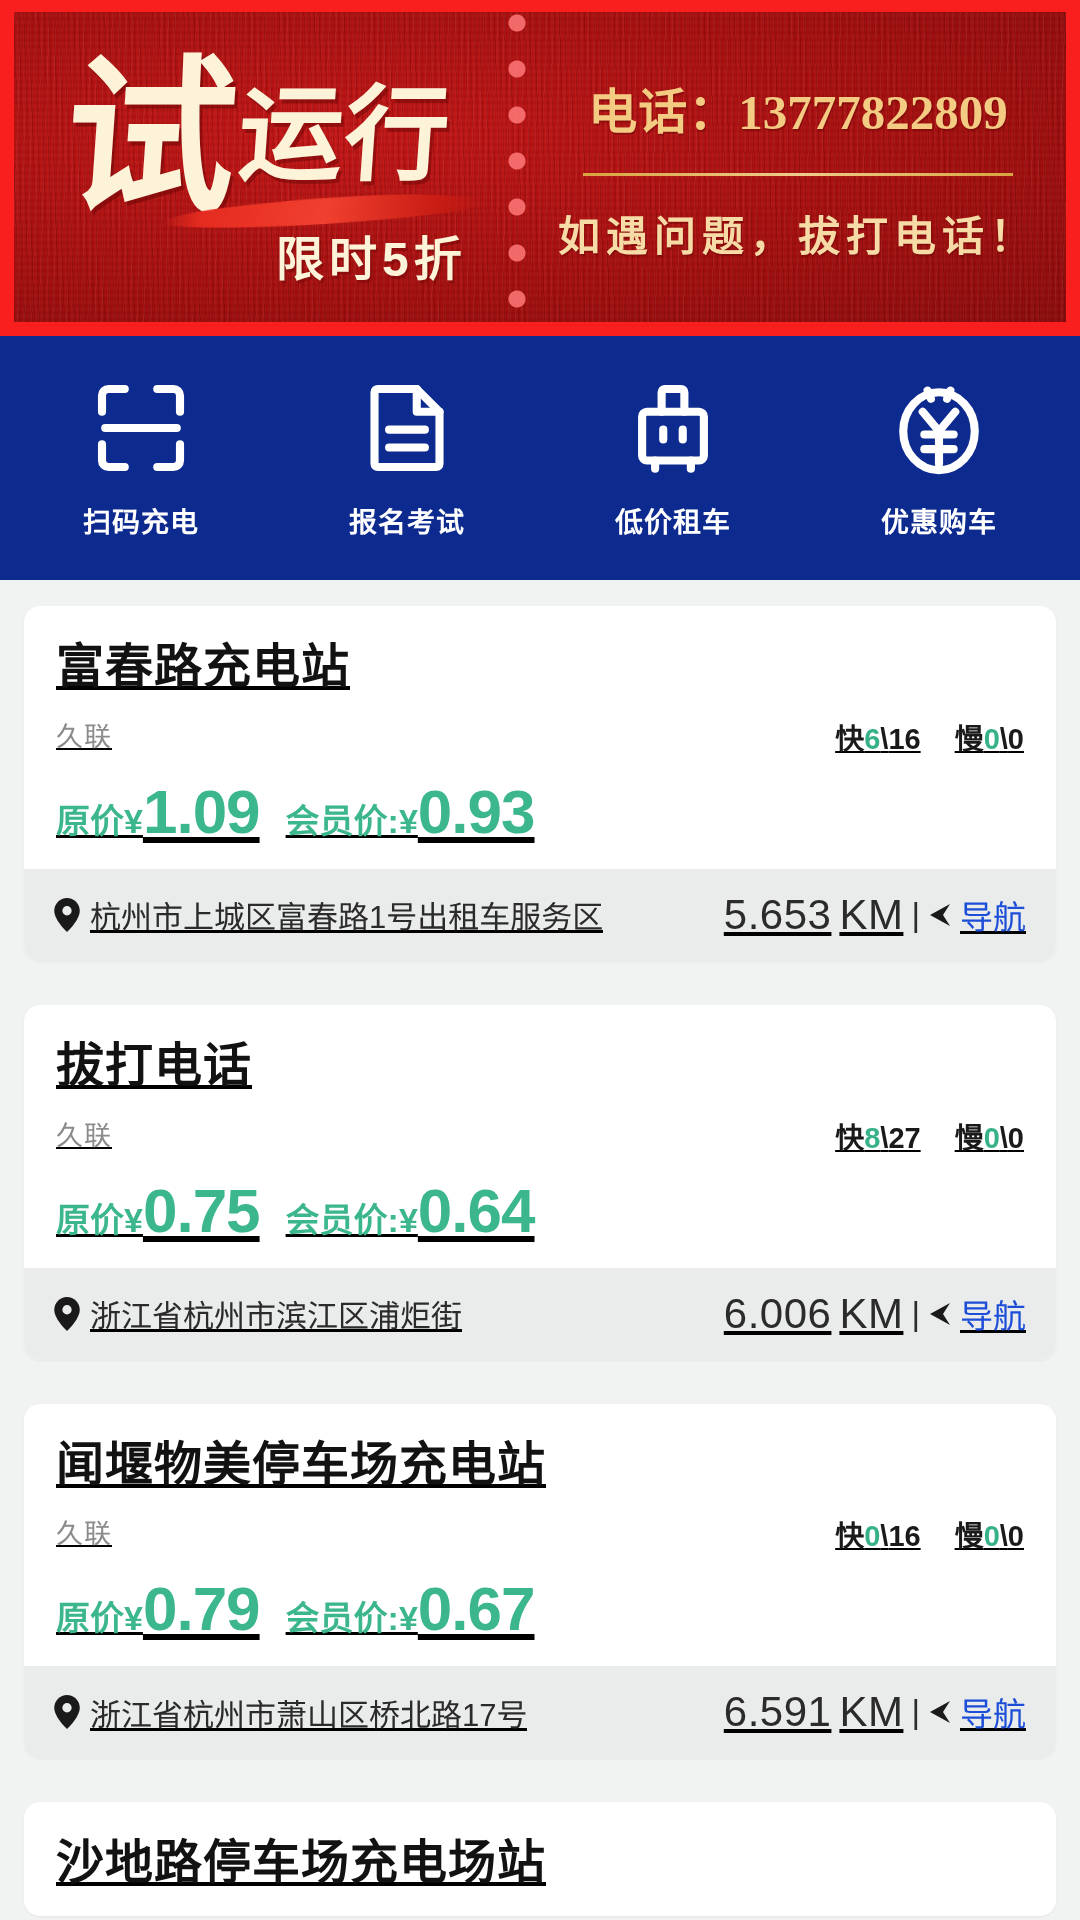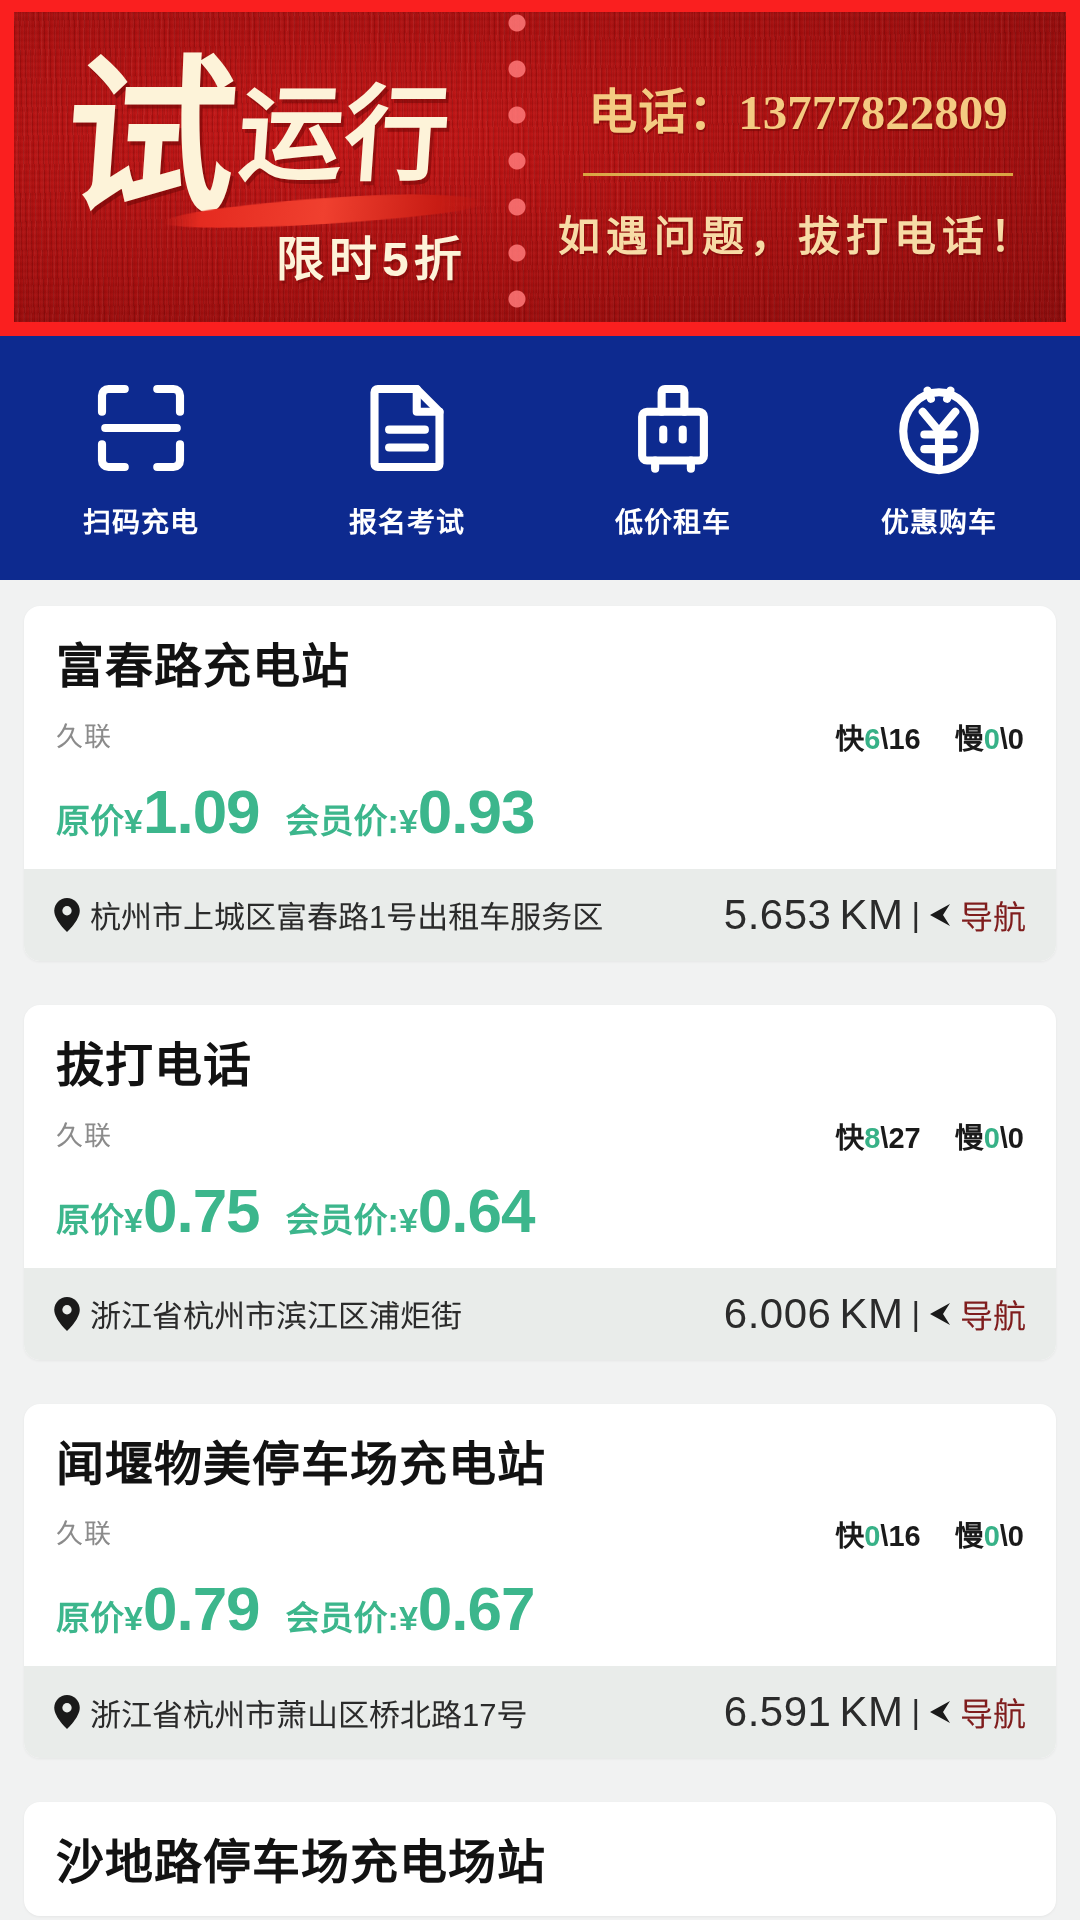--- a/index.html
+++ b/index.html
@@ -172,20 +172,21 @@
     color: #ffffff;
     letter-spacing: 1px;
     white-space: nowrap;
   }
 
   
   .list {
     width: 1080px;
     padding: 26px 24px 0 24px;
     background: #f1f2f2;
+    text-decoration: underline;
   }
   .card {
     background: #ffffff;
     border-radius: 16px;
     margin-bottom: 44px;
     overflow: hidden;
     box-shadow: 0 1px 3px rgba(0,0,0,0.05);
   }
   .card-body { padding: 34px 32px 26px 32px; }
   .st-name {
@@ -251,21 +252,21 @@
   .nav-grp {
     display: flex;
     align-items: center;
     gap: 8px;
     white-space: nowrap;
     flex: 0 0 auto;
   }
   .dist { font-size: 42px; color: #2b2b2b; letter-spacing: 0.5px; }
   .sep { font-size: 33px; color: #2b2b2b; }
   .nav-arrow { width: 24px; height: 26px; }
-  .nav-label { font-size: 33px; color: #7f1d1d; font-weight: 400; }
+  .nav-label { font-size: 33px; color: #1d4ed8; font-weight: 400; }
 </style>
 </head>
 <body>
 
 <div class="banner-wrap">
   <div class="banner">
 
     <div class="banner-left">
       <div class="shi-line">
         <span class="shi">试</span>

